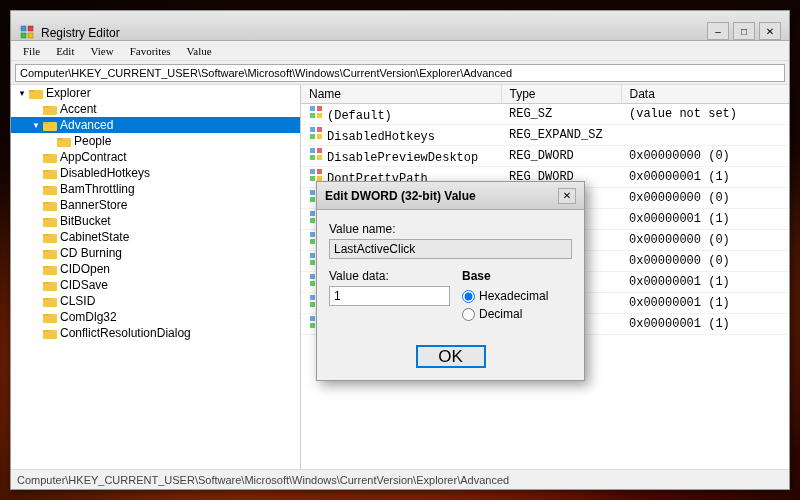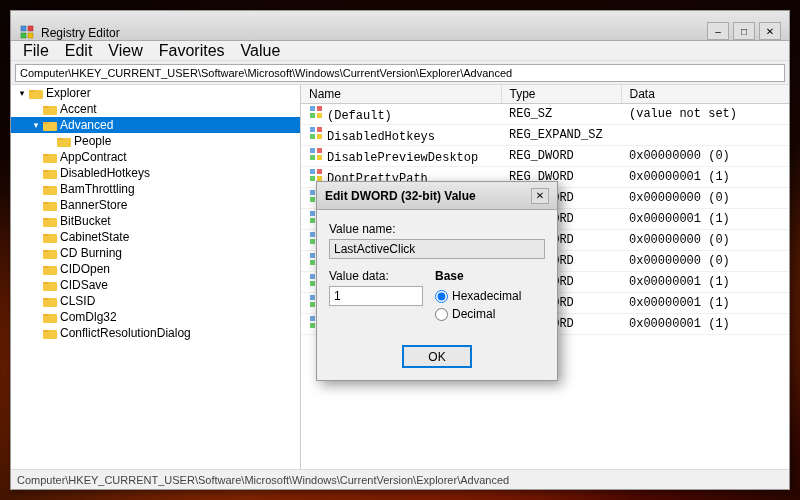--- a/index.html
+++ b/index.html
@@ -95,21 +95,22 @@
       background: #f0f0f0;
       display: flex;
       align-items: center;
       padding: 0 4px;
       border-bottom: 1px solid #ddd;
       flex-shrink: 0;
     }
     .menu-item {
       padding: 6px 8px;
       cursor: pointer;
-      font-size: 16px;
+      font-size: 11px;
+      font-family: Liberation Serif, serif;
     }
 
     
     .address-bar {
       height: 24px;
       background: #f0f0f0;
       display: flex;
       align-items: center;
       padding: 0 4px;
       border-bottom: 1px solid #ddd;
@@ -203,21 +204,21 @@
     
     .dialog-overlay {
       position: absolute;
       inset: 0;
       z-index: 10;
     }
     .dialog {
       position: absolute;
       top: 170px;
       left: 305px;
-      width: 242px;
+      width: 269px;
       background: #f0f0f0;
       border: 1px solid #999;
       box-shadow: 4px 4px 12px rgba(0,0,0,0.4);
     }
     .dialog-title-bar {
       background: linear-gradient(to bottom, #e8e8e8, #d0d0d0);
       height: 28px;
       display: flex;
       align-items: center;
       padding: 0 8px;
@@ -288,21 +289,21 @@
       display: flex;
       justify-content: center;
       gap: 10px;
       padding: 8px 12px 12px;
     }
     .dialog-btn {
       width: 70px;
       height: 23px;
       border: 1px solid #aaa;
       background: #e8e8e8;
-      font-size: 12px;
+      font-size: 17px;
       cursor: pointer;
       display: flex;
       align-items: center;
       justify-content: center;
     }
     .dialog-btn.default { border: 2px solid #0078d7; }
 
     
     ::-webkit-scrollbar { width: 14px; }
     ::-webkit-scrollbar-track { background: #f0f0f0; }

